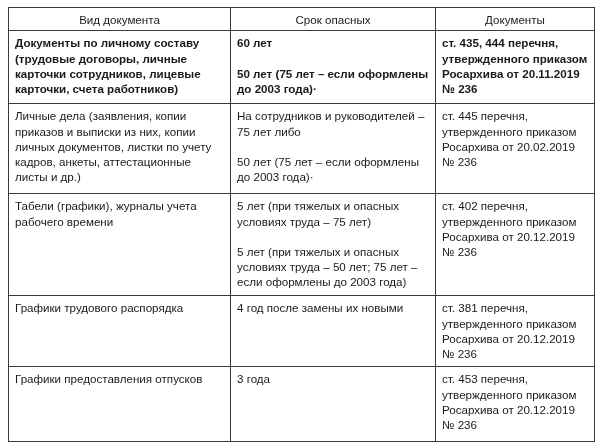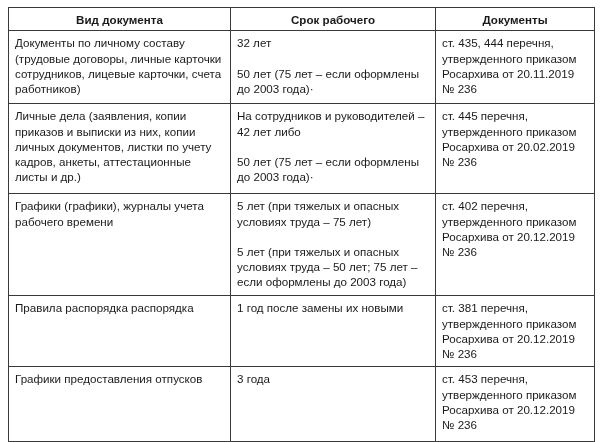--- a/index.html
+++ b/index.html
@@ -26,84 +26,84 @@
       line-height: 15.3px;
     }
     .doc-table th, .doc-table td {
       border: 1.5px solid #3a3a3a;
       vertical-align: top;
       text-align: left;
       padding: 4px 6px 4px 6px;
       word-wrap: break-word;
     }
     .doc-table th {
-      font-weight: bold;
+      font-weight: normal;
       text-align: center;
       height: 15px;
       padding: 4px 6px 3px 6px;
     }
     .doc-table col.c1 { width: 222px; }
     .doc-table col.c2 { width: 205px; }
     .doc-table col.c3 { width: 159px; }
     .para { display: block; }
     .gap { display: block; height: 15px; }
-    tr.r1 td { height: 64px; }
+    tr.r1 td { height: 64px; font-weight: bold; }
     tr.r2 td { height: 81px; }
     tr.r3 td { height: 93px; }
     tr.r4 td { height: 62px; }
     tr.r5 td { height: 66px; }
   </style>
 </head>
 <body>
 
 <table class="doc-table">
   <colgroup>
     <col class="c1">
       <col class="c2">
       <col class="c3">
   </colgroup>
   <thead>
     <tr>
       <th>Вид документа</th>
-      <th>Срок рабочего</th>
+      <th>Срок опасных</th>
       <th>Документы</th>
     </tr>
   </thead>
   <tbody>
     <tr class="r1">
       <td>Документы по личному составу (трудовые договоры, личные карточки сотрудников, лицевые карточки, счета работников)</td>
       <td>
-        <span class="para">32 лет</span>
+        <span class="para">60 лет</span>
         <span class="gap"></span>
         <span class="para">50 лет (75 лет – если оформлены до 2003 года)·</span>
       </td>
       <td>ст. 435, 444 перечня, утвержденного приказом Росархива от 20.11.2019 № 236</td>
     </tr>
     <tr class="r2">
       <td>Личные дела (заявления, копии приказов и выписки из них, копии личных документов, листки по учету кадров, анкеты, аттестационные листы и др.)</td>
       <td>
-        <span class="para">На сотрудников и руководителей – 42 лет либо</span>
+        <span class="para">На сотрудников и руководителей – 75 лет либо</span>
         <span class="gap"></span>
         <span class="para">50 лет (75 лет – если оформлены до 2003 года)·</span>
       </td>
       <td>ст. 445 перечня, утвержденного приказом Росархива от 20.02.2019 № 236</td>
     </tr>
     <tr class="r3">
-      <td>Графики (графики), журналы учета рабочего времени</td>
+      <td>Табели (графики), журналы учета рабочего времени</td>
       <td>
         <span class="para">5 лет (при тяжелых и опасных условиях труда – 75 лет)</span>
         <span class="gap"></span>
         <span class="para">5 лет (при тяжелых и опасных условиях труда – 50 лет; 75 лет – если оформлены до 2003 года)</span>
       </td>
       <td>ст. 402 перечня, утвержденного приказом Росархива от 20.12.2019 № 236</td>
     </tr>
     <tr class="r4">
-      <td>Правила распорядка распорядка</td>
+      <td>Графики трудового распорядка</td>
       <td>
-        <span class="para">1 год после замены их новыми</span>
+        <span class="para">4 год после замены их новыми</span>
       </td>
       <td>ст. 381 перечня, утвержденного приказом Росархива от 20.12.2019 № 236</td>
     </tr>
     <tr class="r5">
       <td>Графики предоставления отпусков</td>
       <td>
         <span class="para">3 года</span>
       </td>
       <td>ст. 453 перечня, утвержденного приказом Росархива от 20.12.2019 № 236</td>
     </tr>

